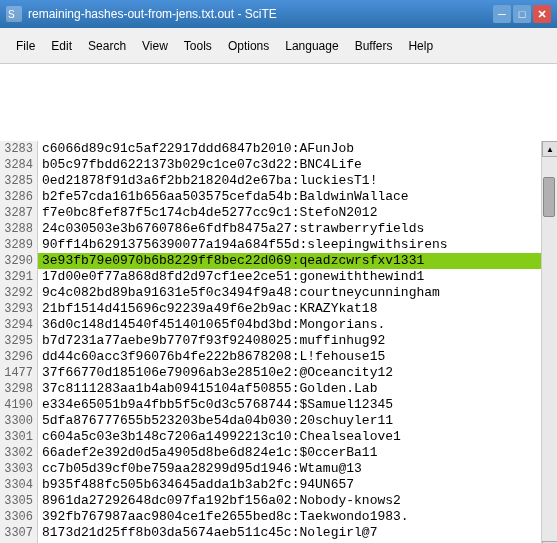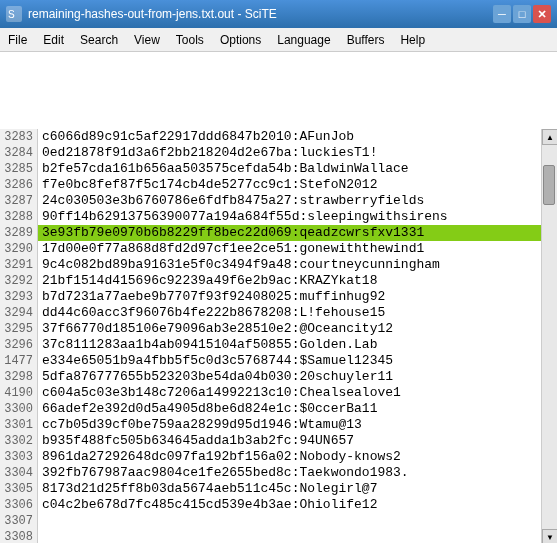--- a/index.html
+++ b/index.html
@@ -52,25 +52,25 @@
       color: #fff;
       font-weight: bold;
     }
     .tb-btn.minimize { background: #6ba3d6; }
     .tb-btn.maximize { background: #6ba3d6; }
     .tb-btn.close { background: #d9534f; }
 
     
     .menu-bar {
       background: #f0f0f0;
-      height: 24px;
+      height: 36px;
       display: flex;
       align-items: center;
       border-bottom: 1px solid #ccc;
-      padding: 0 0;
+      padding: 0 8px;
     }
     .menu-item {
       padding: 2px 8px;
       font-size: 12px;
       cursor: pointer;
       color: #000;
       height: 100%;
       display: flex;
       align-items: center;
     }
@@ -224,29 +224,31 @@
         <div class="line-num">3303</div>
         <div class="line-num">3304</div>
         <div class="line-num">3305</div>
         <div class="line-num">3306</div>
         <div class="line-num">3307</div>
         <div class="line-num">3308</div>
       </div>
 
     <div class="text-content" id="text-lines">
     <div class="text-line">c6066d89c91c5af22917ddd6847b2010:AFunJob</div>
+        <div class="text-line">b05c97fbdd6221373b029c1ce07c3d22:BNC4Life</div>
         <div class="text-line">0ed21878f91d3a6f2bb218204d2e67ba:luckiesT1!</div>
         <div class="text-line">b2fe57cda161b656aa503575cefda54b:BaldwinWallace</div>
         <div class="text-line">f7e0bc8fef87f5c174cb4de5277cc9c1:StefоN2012</div>
         <div class="text-line">24c030503e3b6760786e6fdfb8475a27:strawberryfields</div>
         <div class="text-line">90ff14b62913756390077а194a684f55d:sleepingwithsirens</div>
         <div class="text-line highlighted">3e93fb79e0970b6b8229ff8bec22d069:qeadzcwrsfxv1331</div>
         <div class="text-line">17d00e0f77a868d8fd2d97cf1ee2ce51:gonewiththewind1</div>
         <div class="text-line">9c4c082bd89ba91631e5f0c3494f9a48:courtneycunningham</div>
         <div class="text-line">21bf1514d415696c92239a49f6e2b9ac:KRAZYkat18</div>
+        <div class="text-line">36d0c148d14540f451401065f04bd3bd:Mongorians.</div>
         <div class="text-line">b7d7231a77aebe9b7707f93f92408025:muffinhug92</div>
         <div class="text-line">dd44c60acc3f96076b4fe222b8678208:L!fehouse15</div>
         <div class="text-line">37f66770d185106e79096ab3e28510e2:@Oceancity12</div>
         <div class="text-line">37c8111283aa1b4ab09415104af50855:Golden.Lab</div>
         <div class="text-line">e334e65051b9a4fbb5f5c0d3c5768744:$Samuel12345</div>
         <div class="text-line">5dfa876777655b523203be54da04b030:20schuyler11</div>
         <div class="text-line">c604a5c03e3b148c7206a14992213c10:Chealsealove1</div>
         <div class="text-line">66adef2e392d0d5a4905d8be6d824e1c:$0cсerBa11</div>
         <div class="text-line">cc7b05d39cf0be759aa28299d95d1946:Wtamu@13</div>
         <div class="text-line">b935f488fc505b634645adda1b3ab2fc:94UN657</div>

